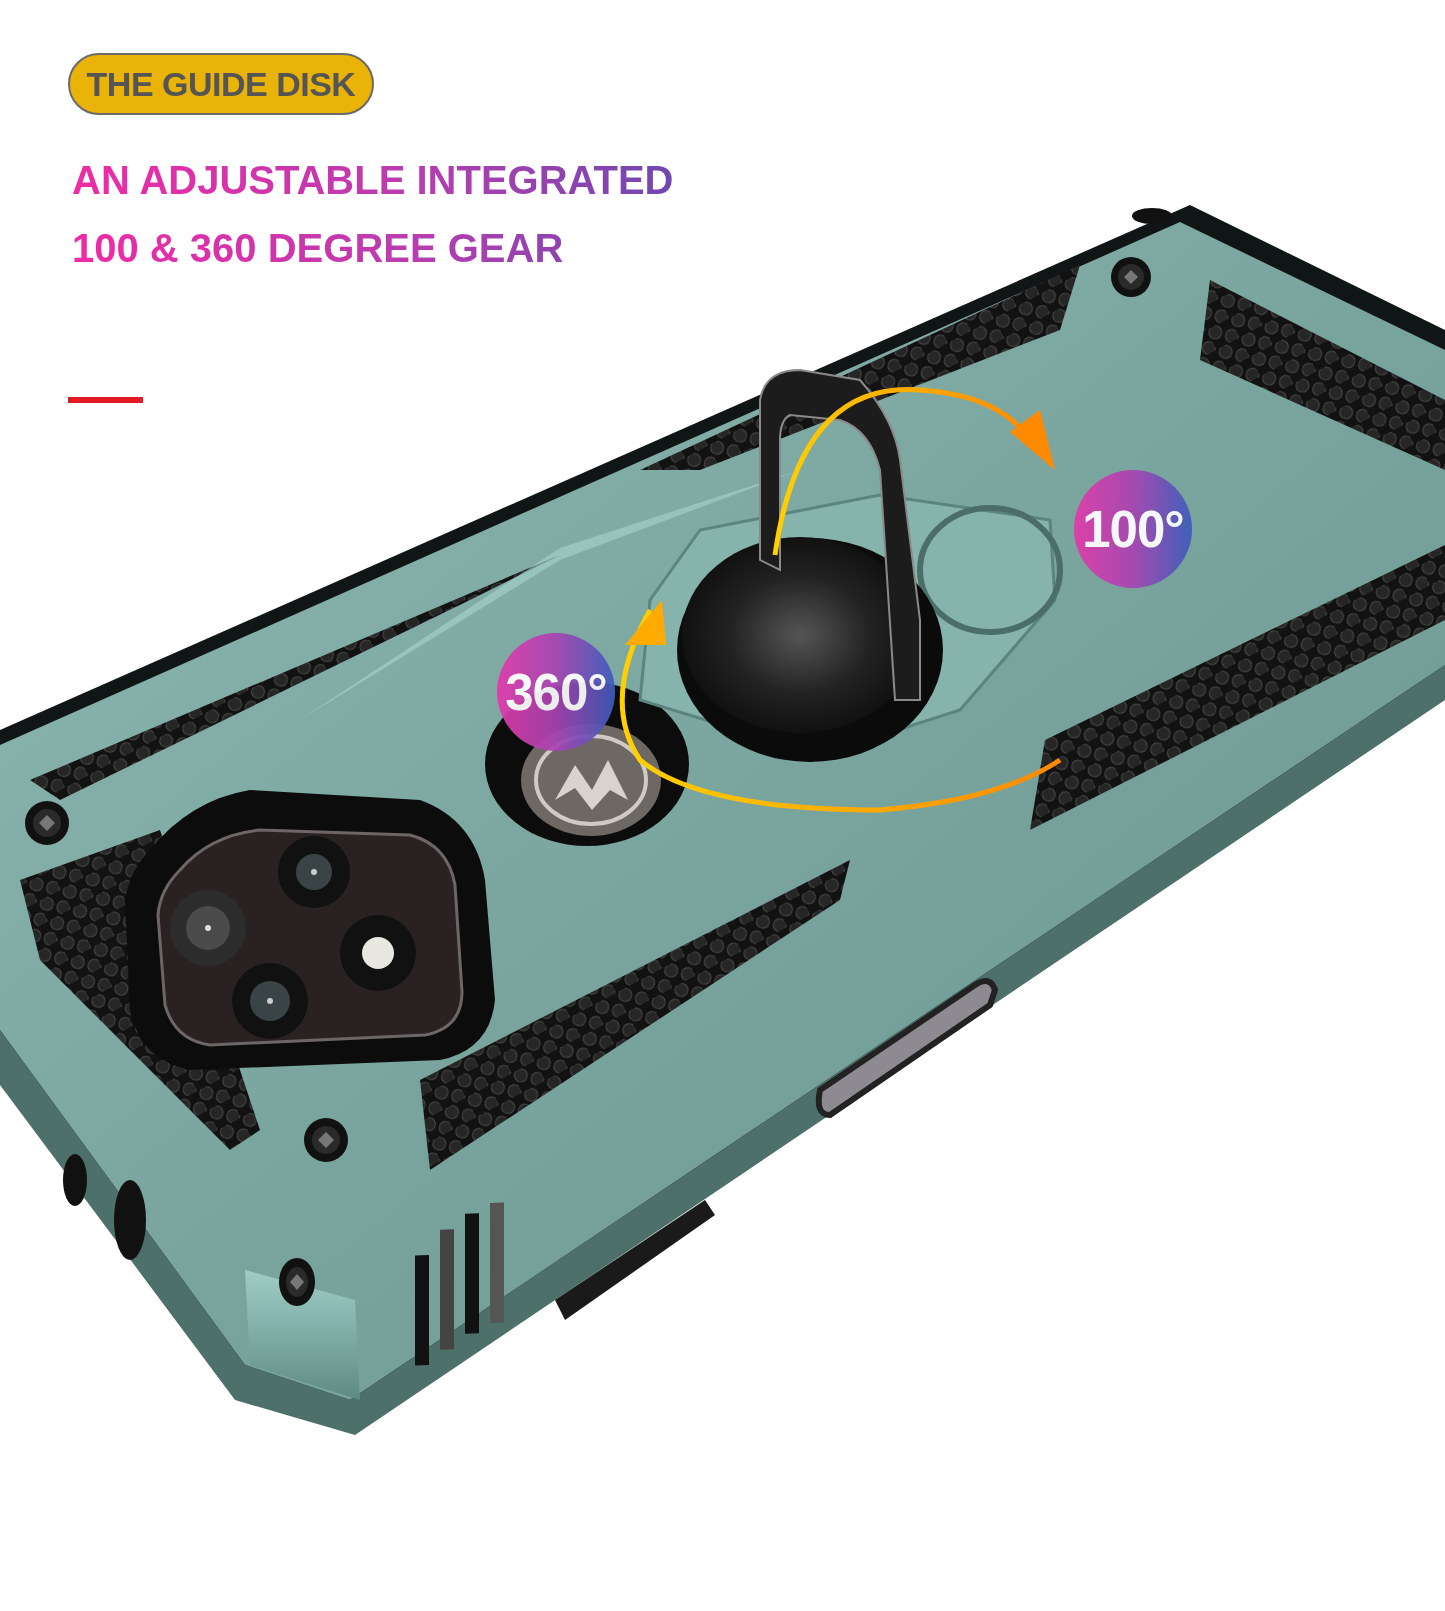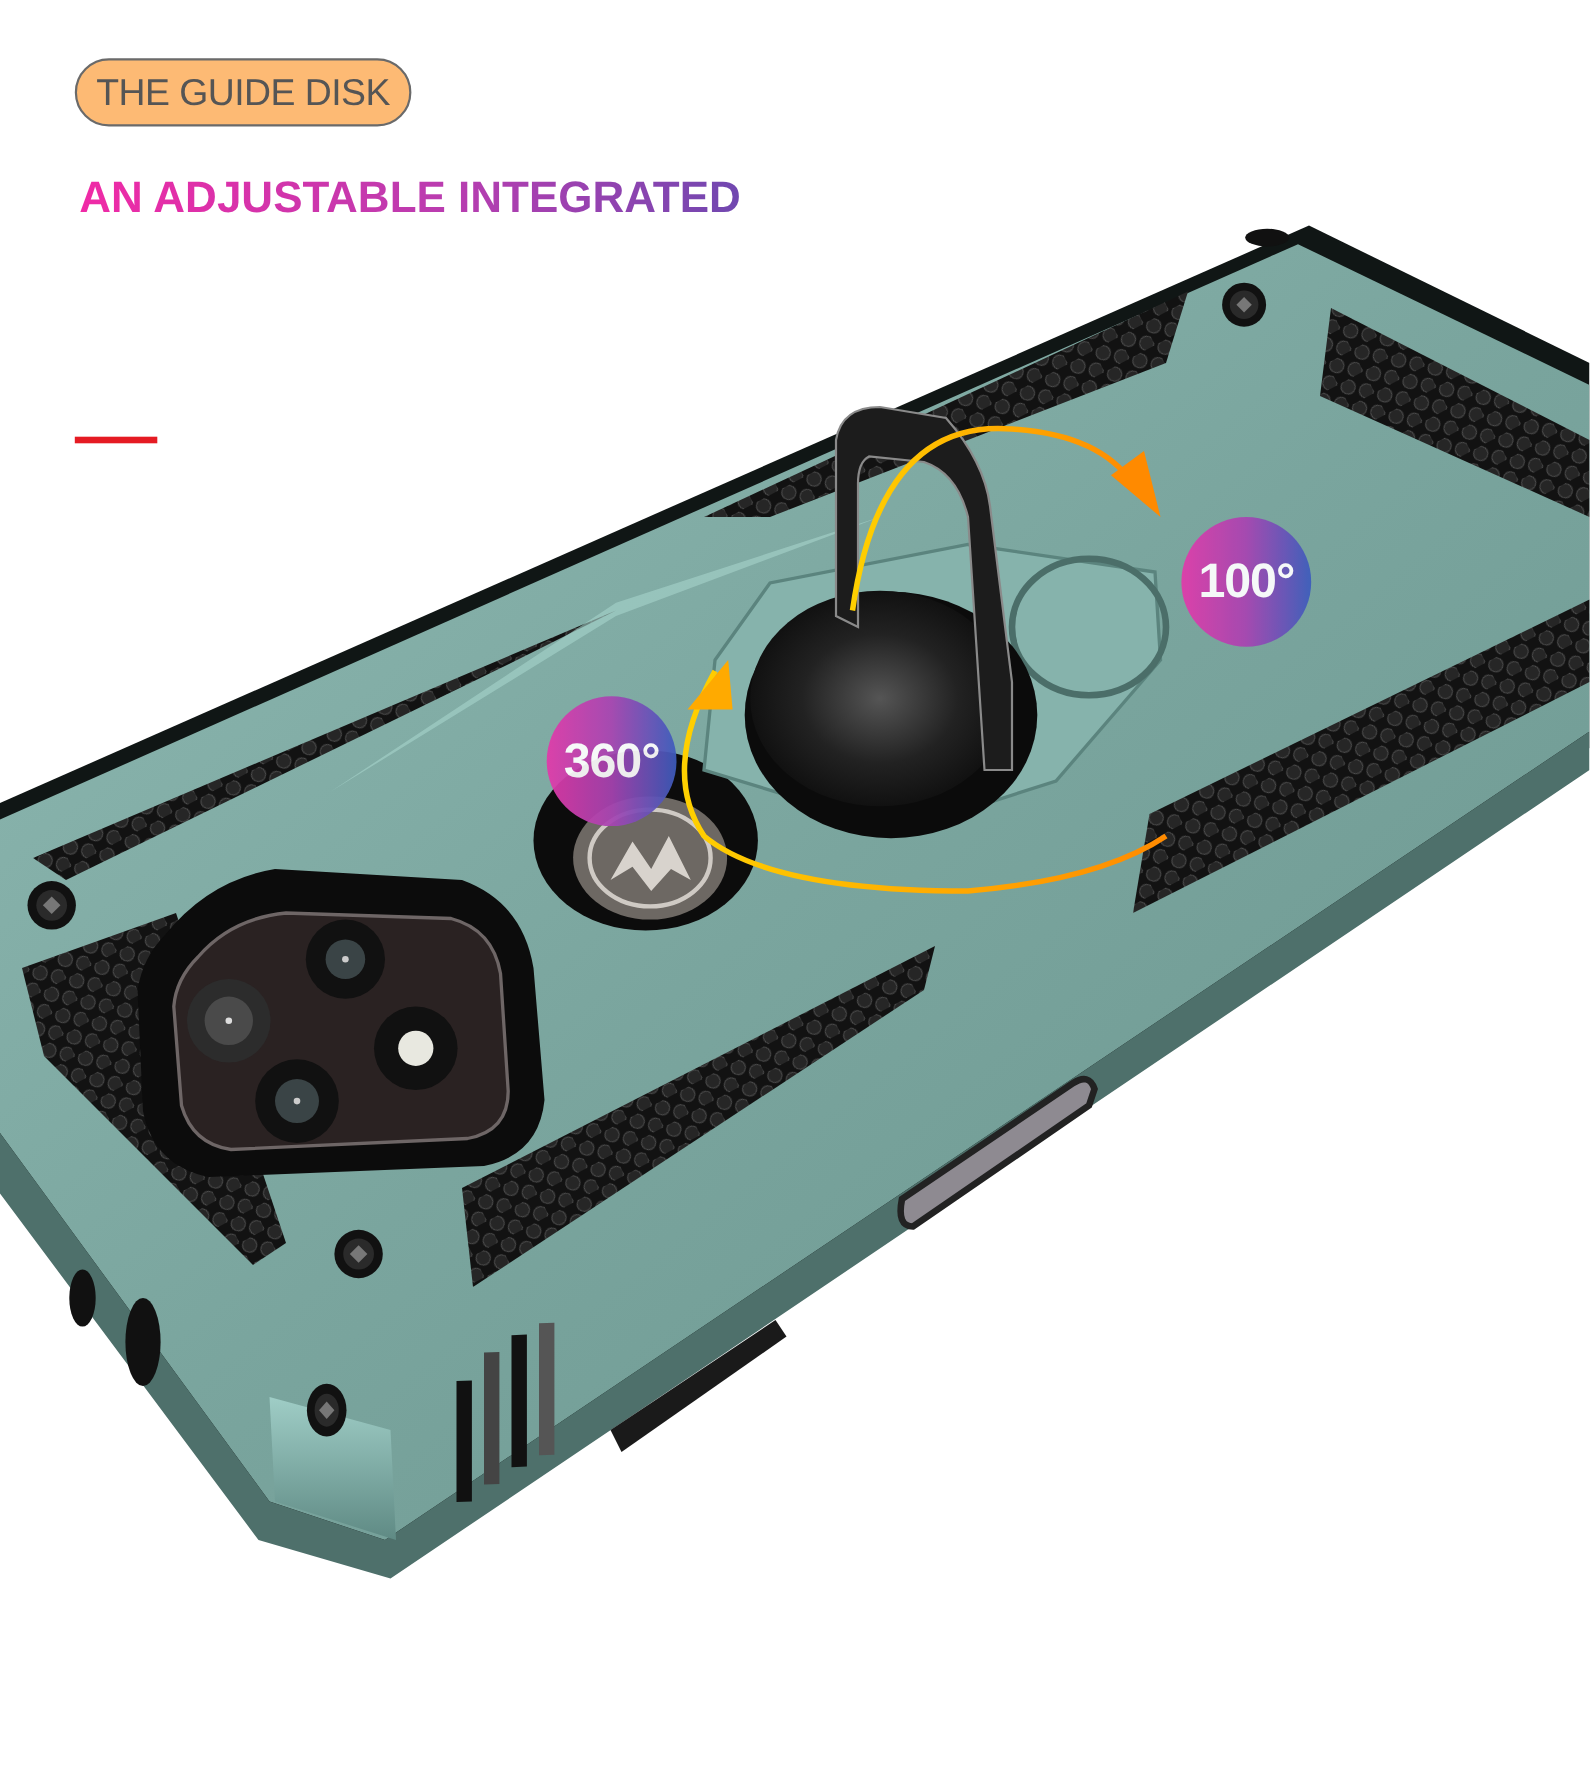--- a/index.html
+++ b/index.html
@@ -2,41 +2,41 @@
 <html><head>
 <meta charset="utf-8">
 <style>
   html, body { margin: 0; padding: 0; background: #ffffff; }
   body { width: 1445px; height: 1611px; position: relative; overflow: hidden;
          font-family: "Liberation Sans", "DejaVu Sans", sans-serif; }
   .pill {
     position: absolute; left: 68px; top: 53px; width: 306px; height: 62px;
     border: 2px solid #6a6a6a; border-radius: 32px; box-sizing: border-box;
     display: flex; align-items: center; justify-content: center;
-    color: #555555; font-weight: normal; font-size: 34px; letter-spacing: -0.5px;
-    background: #fdba74; z-index: 5;
+    color: #555555; font-weight: bold; font-size: 34px; letter-spacing: -0.5px;
+    background: #eab308; z-index: 5;
   }
   .headline {
     position: absolute; left: 72px; top: 146px; z-index: 5;
     font-weight: bold; font-size: 40px; line-height: 68px; letter-spacing: 0px;
   }
   .headline .line {
     display: block; white-space: nowrap;
     background: linear-gradient(90deg, #f02aa6 0%, #b83db0 40%, #7048b0 70%, #2a52b8 100%);
     background-size: 860px 100%;
     -webkit-background-clip: text; background-clip: text; color: transparent;
   }
   .red-bar { position: absolute; left: 68px; top: 397px; width: 75px; height: 6px;
              background: #e51b23; z-index: 5; }
   .product { position: absolute; left: 0; top: 0; width: 1445px; height: 1611px; z-index: 1; }
   .badge {
     position: absolute; width: 118px; height: 118px; border-radius: 50%;
     background: linear-gradient(90deg, #e23aaa 0%, #a844b2 50%, #3c5cbd 100%);
     opacity: 0.93; display: flex; align-items: center; justify-content: center;
-    color: #ffffff; font-weight: bold; font-size: 44px; letter-spacing: -1px; z-index: 6;
+    color: #ffffff; font-weight: bold; font-size: 51px; letter-spacing: -1px; z-index: 6;
   }
   .badge-100 { left: 1074px; top: 470px; }
   .badge-360 { left: 497px; top: 633px; }
 </style>
 </head>
 <body>
 
 <svg class="product" viewBox="0 0 1445 1611" xmlns="http://www.w3.org/2000/svg">
   <defs>
     <linearGradient id="caseGrad" x1="0" y1="0" x2="1" y2="1">
@@ -160,20 +160,21 @@
   <ellipse cx="75" cy="1180" rx="12" ry="26" fill="#111"></ellipse>
   <ellipse cx="130" cy="1220" rx="16" ry="40" fill="#111"></ellipse>
 </svg>
 
 <div class="pill">
   <span>THE GUIDE DISK</span>
 </div>
 
 <div class="headline">
   <span class="line">AN ADJUSTABLE INTEGRATED</span>
+  <span class="line">100 &amp; 360 DEGREE GEAR</span>
 </div>
 
 <div class="red-bar"></div>
 
 <div class="badge badge-100">
   <span>100°</span>
 </div>
 <div class="badge badge-360">
   <span>360°</span>
 </div>

